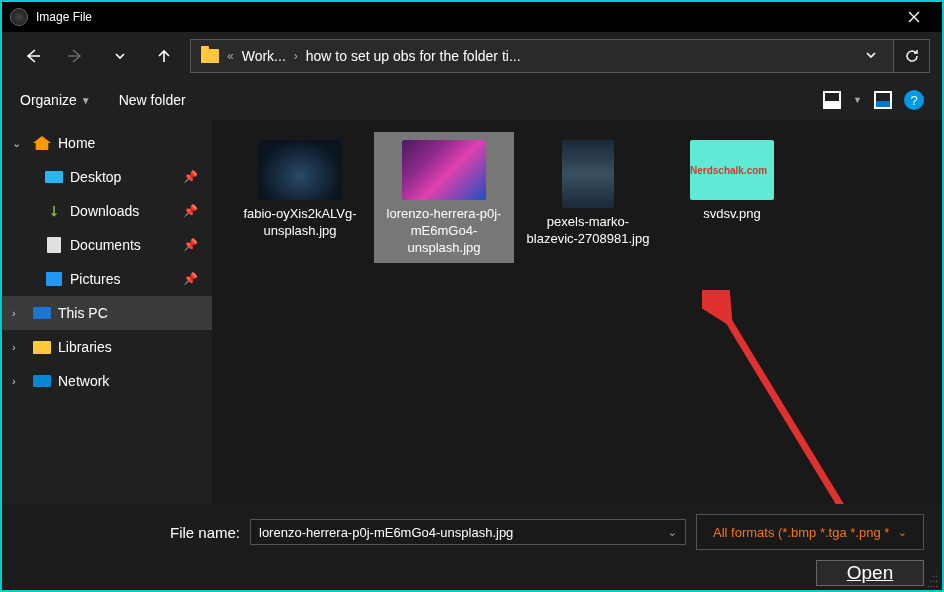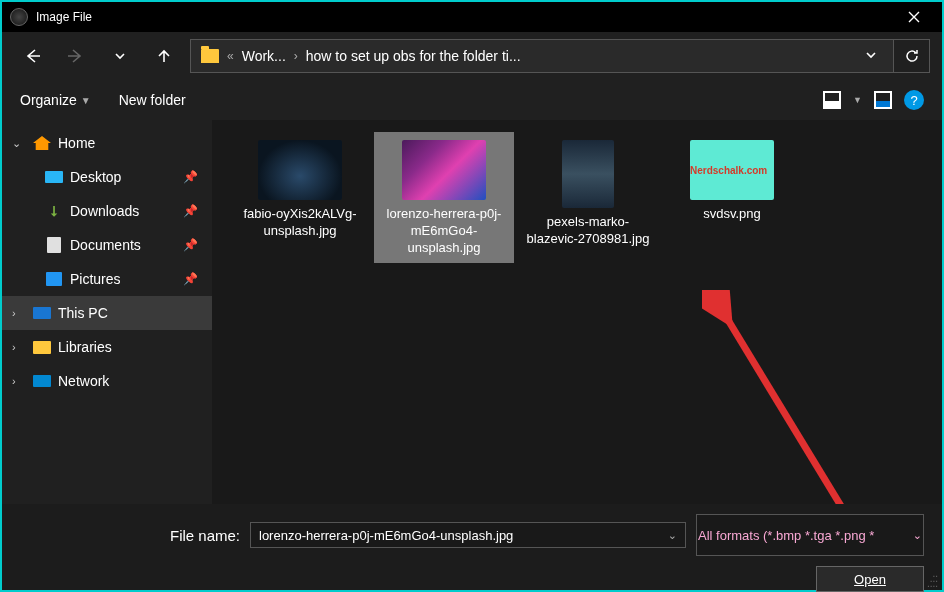--- a/index.html
+++ b/index.html
@@ -54,24 +54,24 @@
 .thumb.t2 { background: linear-gradient(135deg, #4c1a5c 0%, #8a2a8a 30%, #e040b0 55%, #2050c0 100%); }
 .thumb.t3 { width: 52px; height: 68px; background: linear-gradient(180deg, #1a2838 0%, #3a5060 50%, #1a2838 100%); }
 .thumb.t4 { background: #5eead4; display: flex; align-items: center; }
 .thumb.t4 span { color: #d43a2a; font-size: 10px; font-weight: bold; }
 .fname { color: #fff; font-size: 13px; text-align: center; margin-top: 6px; line-height: 1.3; word-break: break-word; max-width: 130px; }
 .arrow-annotation { position: absolute; left: 490px; top: 170px; pointer-events: none; }
 .footer { height: 86px; background: #1c1c1c; display: flex; flex-direction: column; padding: 10px 18px 12px 18px; gap: 10px; }
 .frow { display: flex; align-items: center; gap: 10px; }
 .flabel { color: #fff; font-size: 15px; width: 220px; text-align: right; }
 .finput { flex: 1; height: 26px; background: #191919; border: 1px solid #555; color: #fff; font-size: 13px; padding: 0 8px; display: flex; align-items: center; }
-.fselect { width: 228px; height: 42px; background: #191919; border: 1px solid #555; color: #f9a8d4; font-size: 13px; padding: 0 1px; display: flex; align-items: center; justify-content: space-between; cursor: pointer; }
+.fselect { width: 228px; height: 36px; background: #191919; border: 1px solid #555; color: #f97316; font-size: 13px; padding: 0 16px; display: flex; align-items: center; justify-content: space-between; cursor: pointer; }
 .fselect .sv { overflow: hidden; white-space: nowrap; text-overflow: ellipsis; }
 .fbuttons { display: flex; gap: 10px; margin-left: auto; }
-.fbtn { width: 108px; height: 26px; border: 1px solid #666; background: #2a2a2a; color: #fff; font-size: 13px; display: flex; align-items: center; justify-content: center; cursor: pointer; }
+.fbtn { width: 108px; height: 26px; border: 1px solid #666; background: #2a2a2a; color: #fff; font-size: 19px; display: flex; align-items: center; justify-content: center; cursor: pointer; }
 .fbtn.primary span { text-decoration: underline; }
 .resize-grip { position: absolute; right: 6px; bottom: 6px; color: #666; font-size: 10px; line-height: 5px; text-align: right; }
 </style>
 </head>
 <body>
 
 <div class="window">
   <div class="titlebar">
     <div class="app-icon"></div>
     <div class="title">Image File</div>

